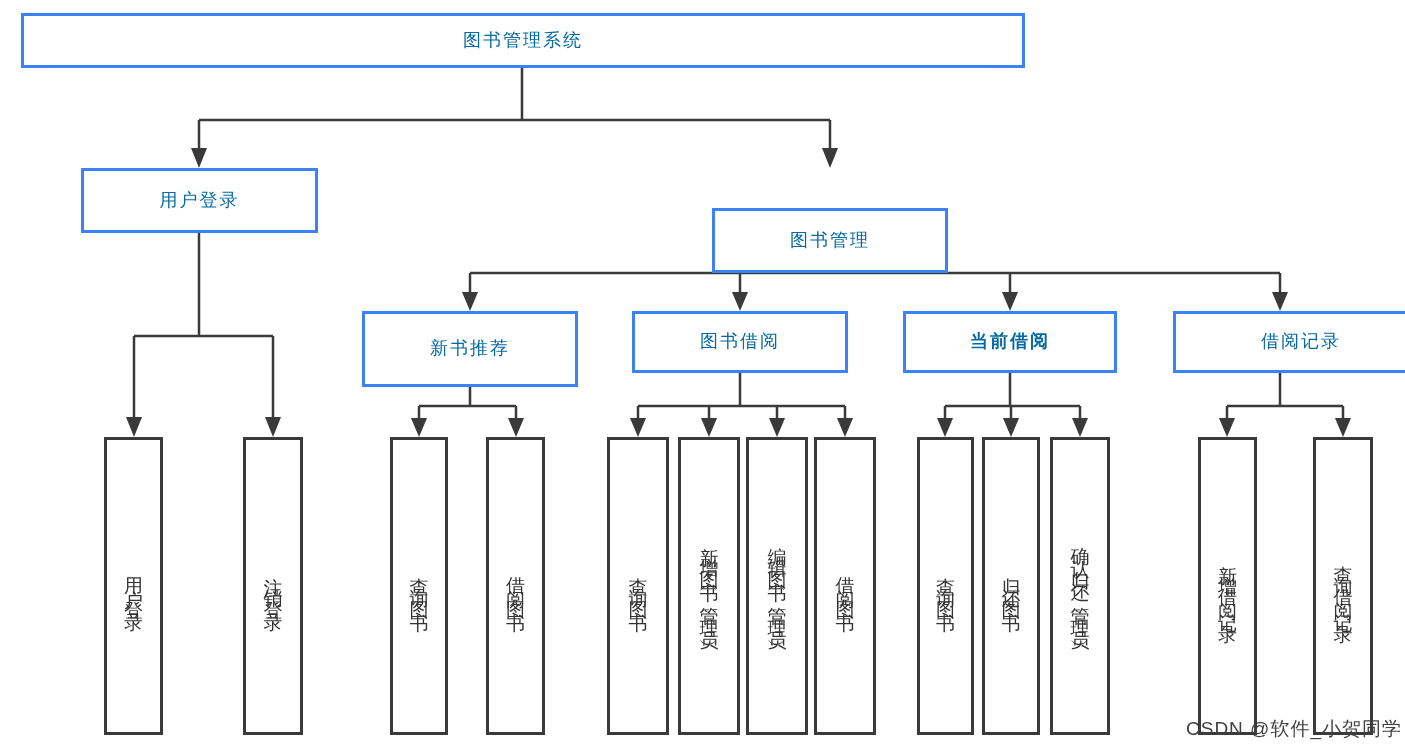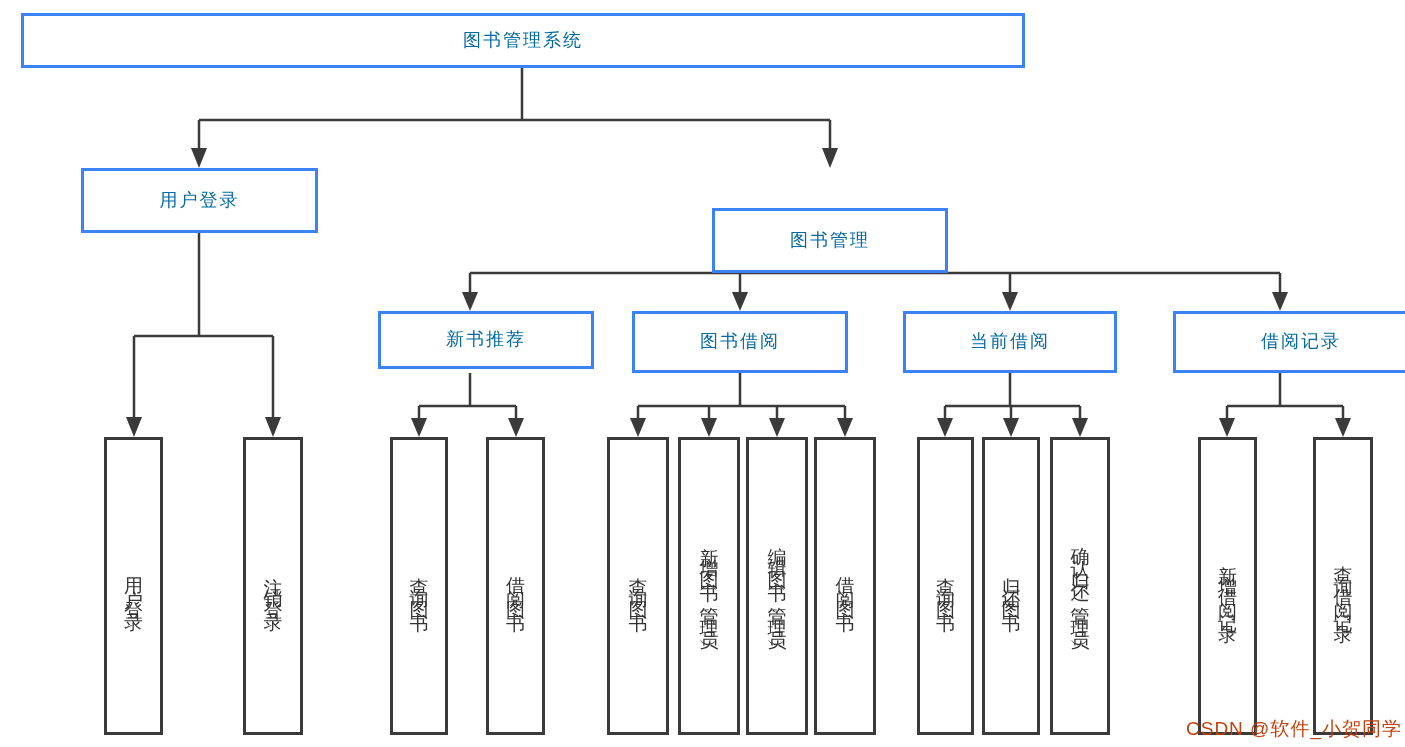--- a/index.html
+++ b/index.html
@@ -49,23 +49,23 @@
   .vnode .vtext {
     writing-mode: vertical-rl;
     text-orientation: mixed;
     letter-spacing: 12px;
     white-space: nowrap;
   }
   
   #n-root            { left: 21px;   top: 13px;  width: 1004px; height: 55px; }
   #n-user-login      { left: 81px;   top: 168px; width: 237px;  height: 65px; }
   #n-book-mgmt       { left: 712px;  top: 168px; width: 236px;  height: 65px; margin-top: 40px; }
-  #n-new-book-rec    { left: 362px;  top: 311px; width: 216px;  height: 58px; margin-left: 16px; }
+  #n-new-book-rec    { left: 362px;  top: 311px; width: 216px;  height: 76px; }
   #n-book-borrow     { left: 632px;  top: 311px; width: 216px;  height: 62px; text-align: right; }
-  #n-current-borrow  { left: 903px;  top: 311px; width: 214px;  height: 62px; }
+  #n-current-borrow  { left: 903px;  top: 311px; width: 214px;  height: 62px; font-weight: bold; }
   #n-borrow-records  { left: 1173px; top: 311px; width: 256px;  height: 62px; }
 
   #n-ul-user-login   { left: 104px;  top: 437px; width: 59px; height: 298px; }
   #n-ul-logout       { left: 243px;  top: 437px; width: 60px; height: 298px; }
   #n-nb-query-book   { left: 390px;  top: 437px; width: 58px; height: 298px; }
   #n-nb-borrow-book  { left: 486px;  top: 437px; width: 59px; height: 298px; }
   #n-bb-query-book   { left: 607px;  top: 437px; width: 62px; height: 298px; }
   #n-bb-add-book     { left: 678px;  top: 437px; width: 62px; height: 298px; }
   #n-bb-edit-book    { left: 746px;  top: 437px; width: 62px; height: 298px; }
   #n-bb-borrow-book  { left: 814px;  top: 437px; width: 62px; height: 298px; }
@@ -73,21 +73,21 @@
   #n-cb-return-book  { left: 982px;  top: 437px; width: 58px; height: 298px; }
   #n-cb-confirm      { left: 1050px; top: 437px; width: 60px; height: 298px; }
   #n-br-add-record   { left: 1198px; top: 437px; width: 59px; height: 298px; }
   #n-br-query-record { left: 1313px; top: 437px; width: 60px; height: 298px; }
 
   .watermark {
     position: absolute;
     left: 1186px;
     top: 716px;
     font-size: 19px;
-    color: #c2410c;
+    color: #404040;
     letter-spacing: 1px;
     white-space: nowrap;
     z-index: 5;
   }
   svg .ln { stroke: #3a3a3a; stroke-width: 2.5; fill: none; }
   svg .ah { fill: #3a3a3a; stroke: none; }
 </style>
 </head>
 <body>
 

